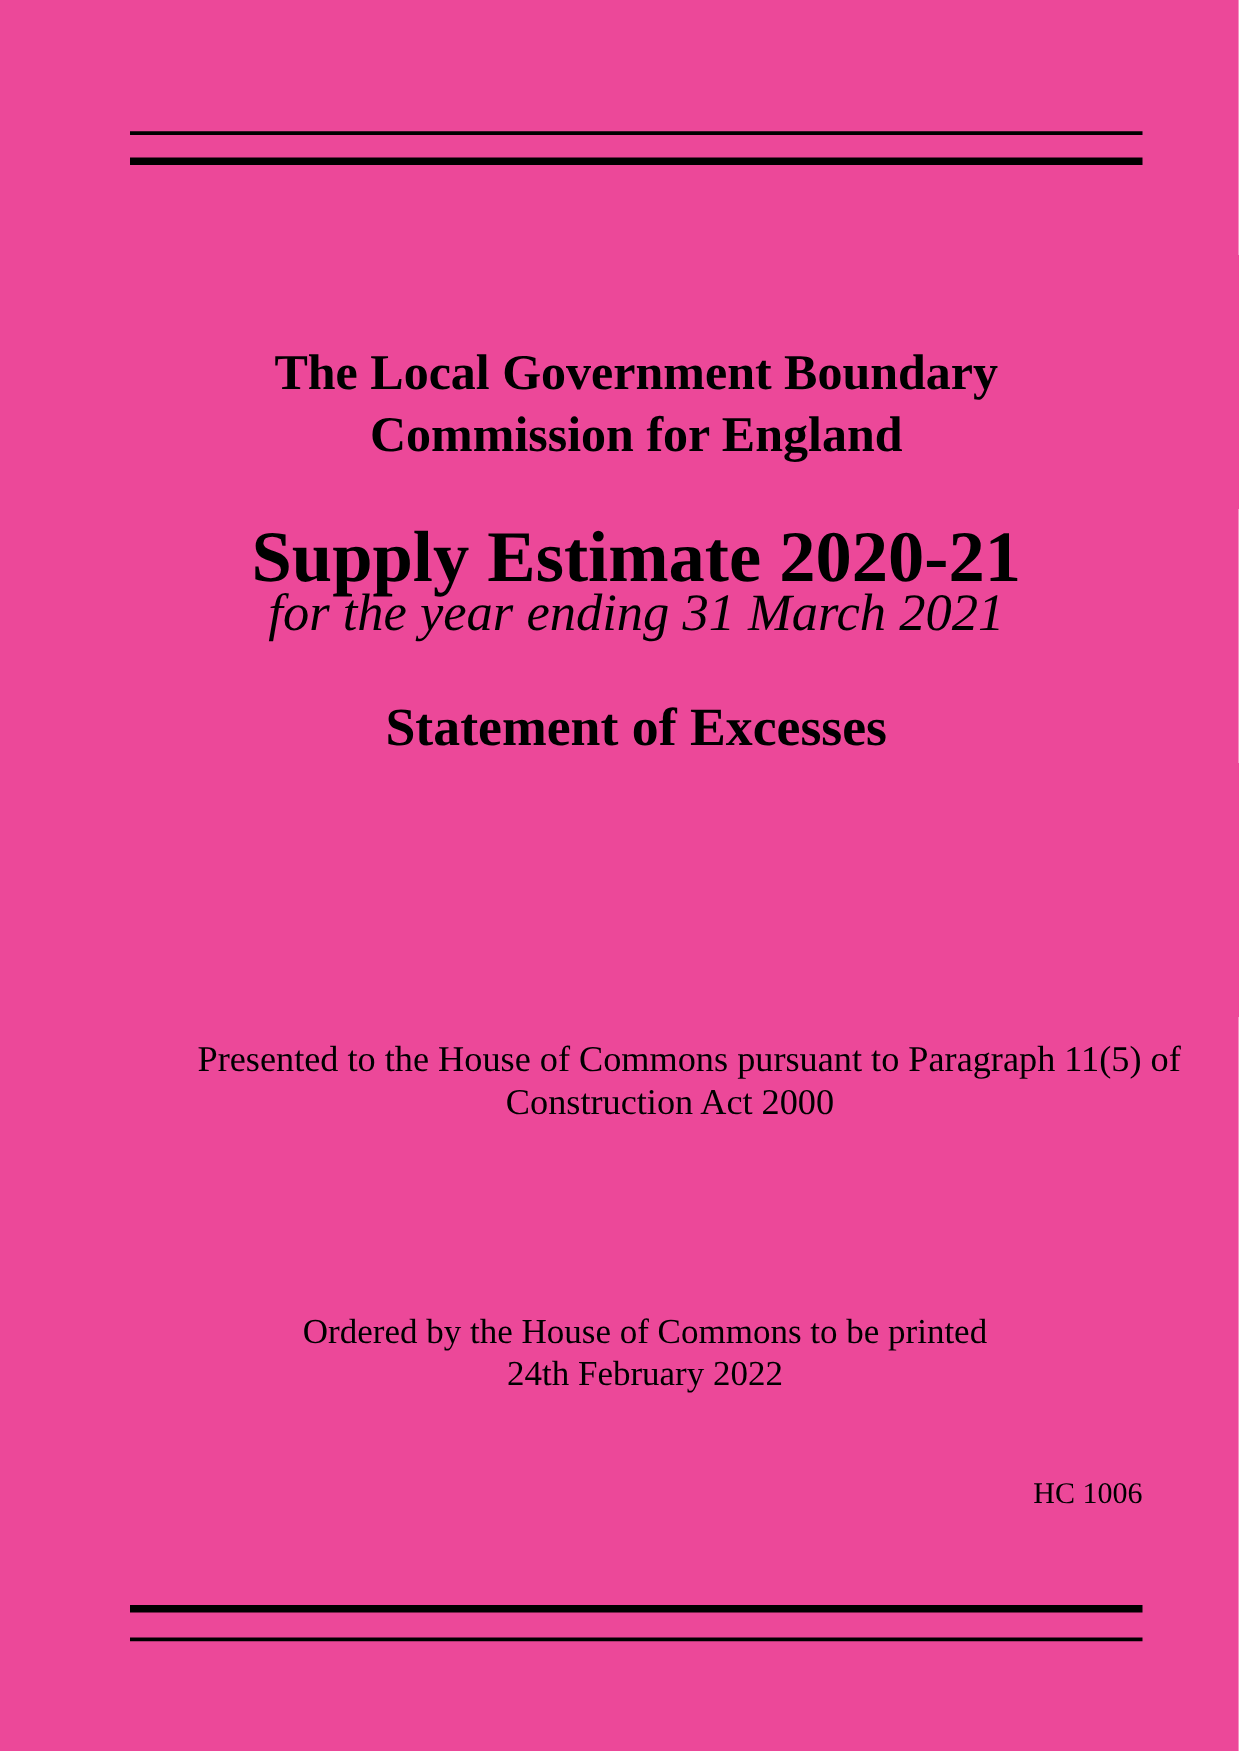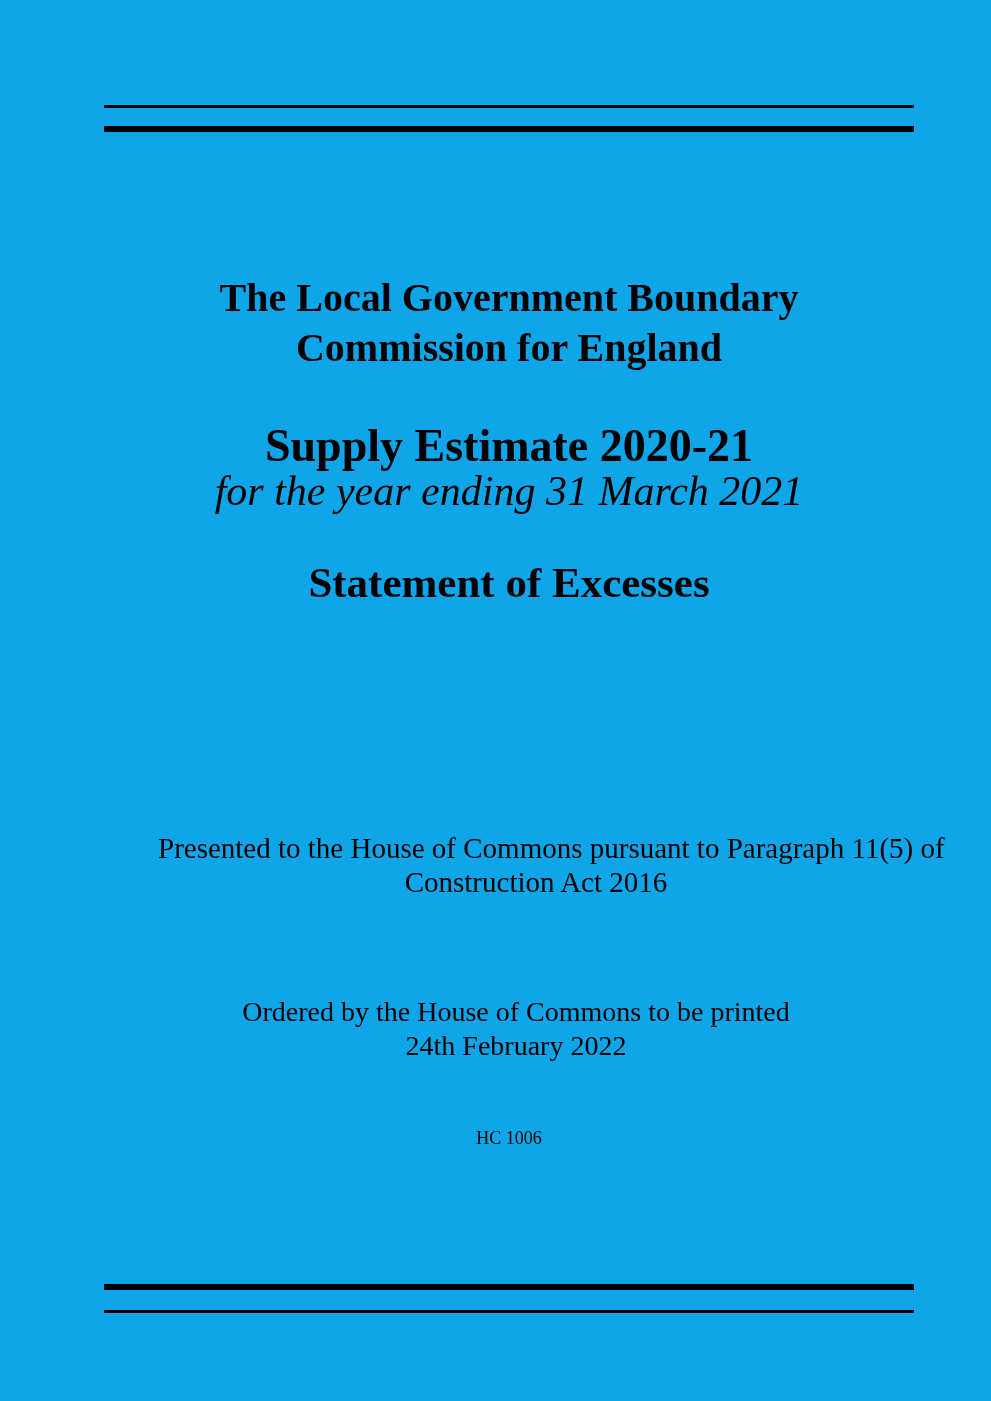--- a/index.html
+++ b/index.html
@@ -4,21 +4,21 @@
 <style>
   html, body {
     margin: 0;
     padding: 0;
     background: #ffffff;
   }
   .page {
     position: relative;
     width: 991px;
     height: 1401px;
-    background: #0ea5e9;
+    background: #ec4899;
     color: #000000;
     font-family: "Liberation Serif", "DejaVu Serif", serif;
     overflow: hidden;
   }
   .rule {
     position: absolute;
     left: 104px;
     width: 810px;
     background: #000000;
   }
@@ -35,21 +35,21 @@
     white-space: nowrap;
   }
   .org-title {
     top: 273px;
     font-size: 40px;
     font-weight: bold;
     line-height: 50px;
   }
   .estimate-title {
     top: 420px;
-    font-size: 46px;
+    font-size: 58px;
     font-weight: bold;
     line-height: 52px;
   }
   .estimate-subtitle {
     top: 471px;
     font-size: 42px;
     font-style: italic;
     line-height: 40px;
   }
   .section-title {
@@ -59,31 +59,31 @@
     line-height: 50px;
   }
   .presented {
     top: 831px;
     font-size: 29px;
     line-height: 34px;
     padding-left: 54px;
     width: 756px;
   }
   .ordered {
-    top: 995px;
+    top: 1049px;
     font-size: 28px;
     line-height: 34px;
     padding-left: 14px;
     width: 796px;
   }
   .hc-reference {
-    top: 1121px;
-    font-size: 18px;
+    top: 1178px;
+    font-size: 24px;
     line-height: 34px;
-    text-align: center;
+    text-align: right;
   }
 </style>
 </head>
 <body>
 
 <div class="page">
 
   <div class="rule rule-top-thin"></div>
   <div class="rule rule-top-thick"></div>
 
@@ -93,21 +93,21 @@
   </div>
 
   <div class="block estimate-title">Supply Estimate 2020-21</div>
 
   <div class="block estimate-subtitle">for the year ending 31 March 2021</div>
 
   <div class="block section-title">Statement of Excesses</div>
 
   <div class="block presented">
     <div>Presented to the House of Commons pursuant to Paragraph 11(5) of</div>
-    <div>Construction Act 2016</div>
+    <div>Construction Act 2000</div>
   </div>
 
   <div class="block ordered">
     <div>Ordered by the House of Commons to be printed</div>
     <div>24th February 2022</div>
   </div>
 
   <div class="block hc-reference">HC 1006</div>
 
   <div class="rule rule-bottom-thick"></div>

